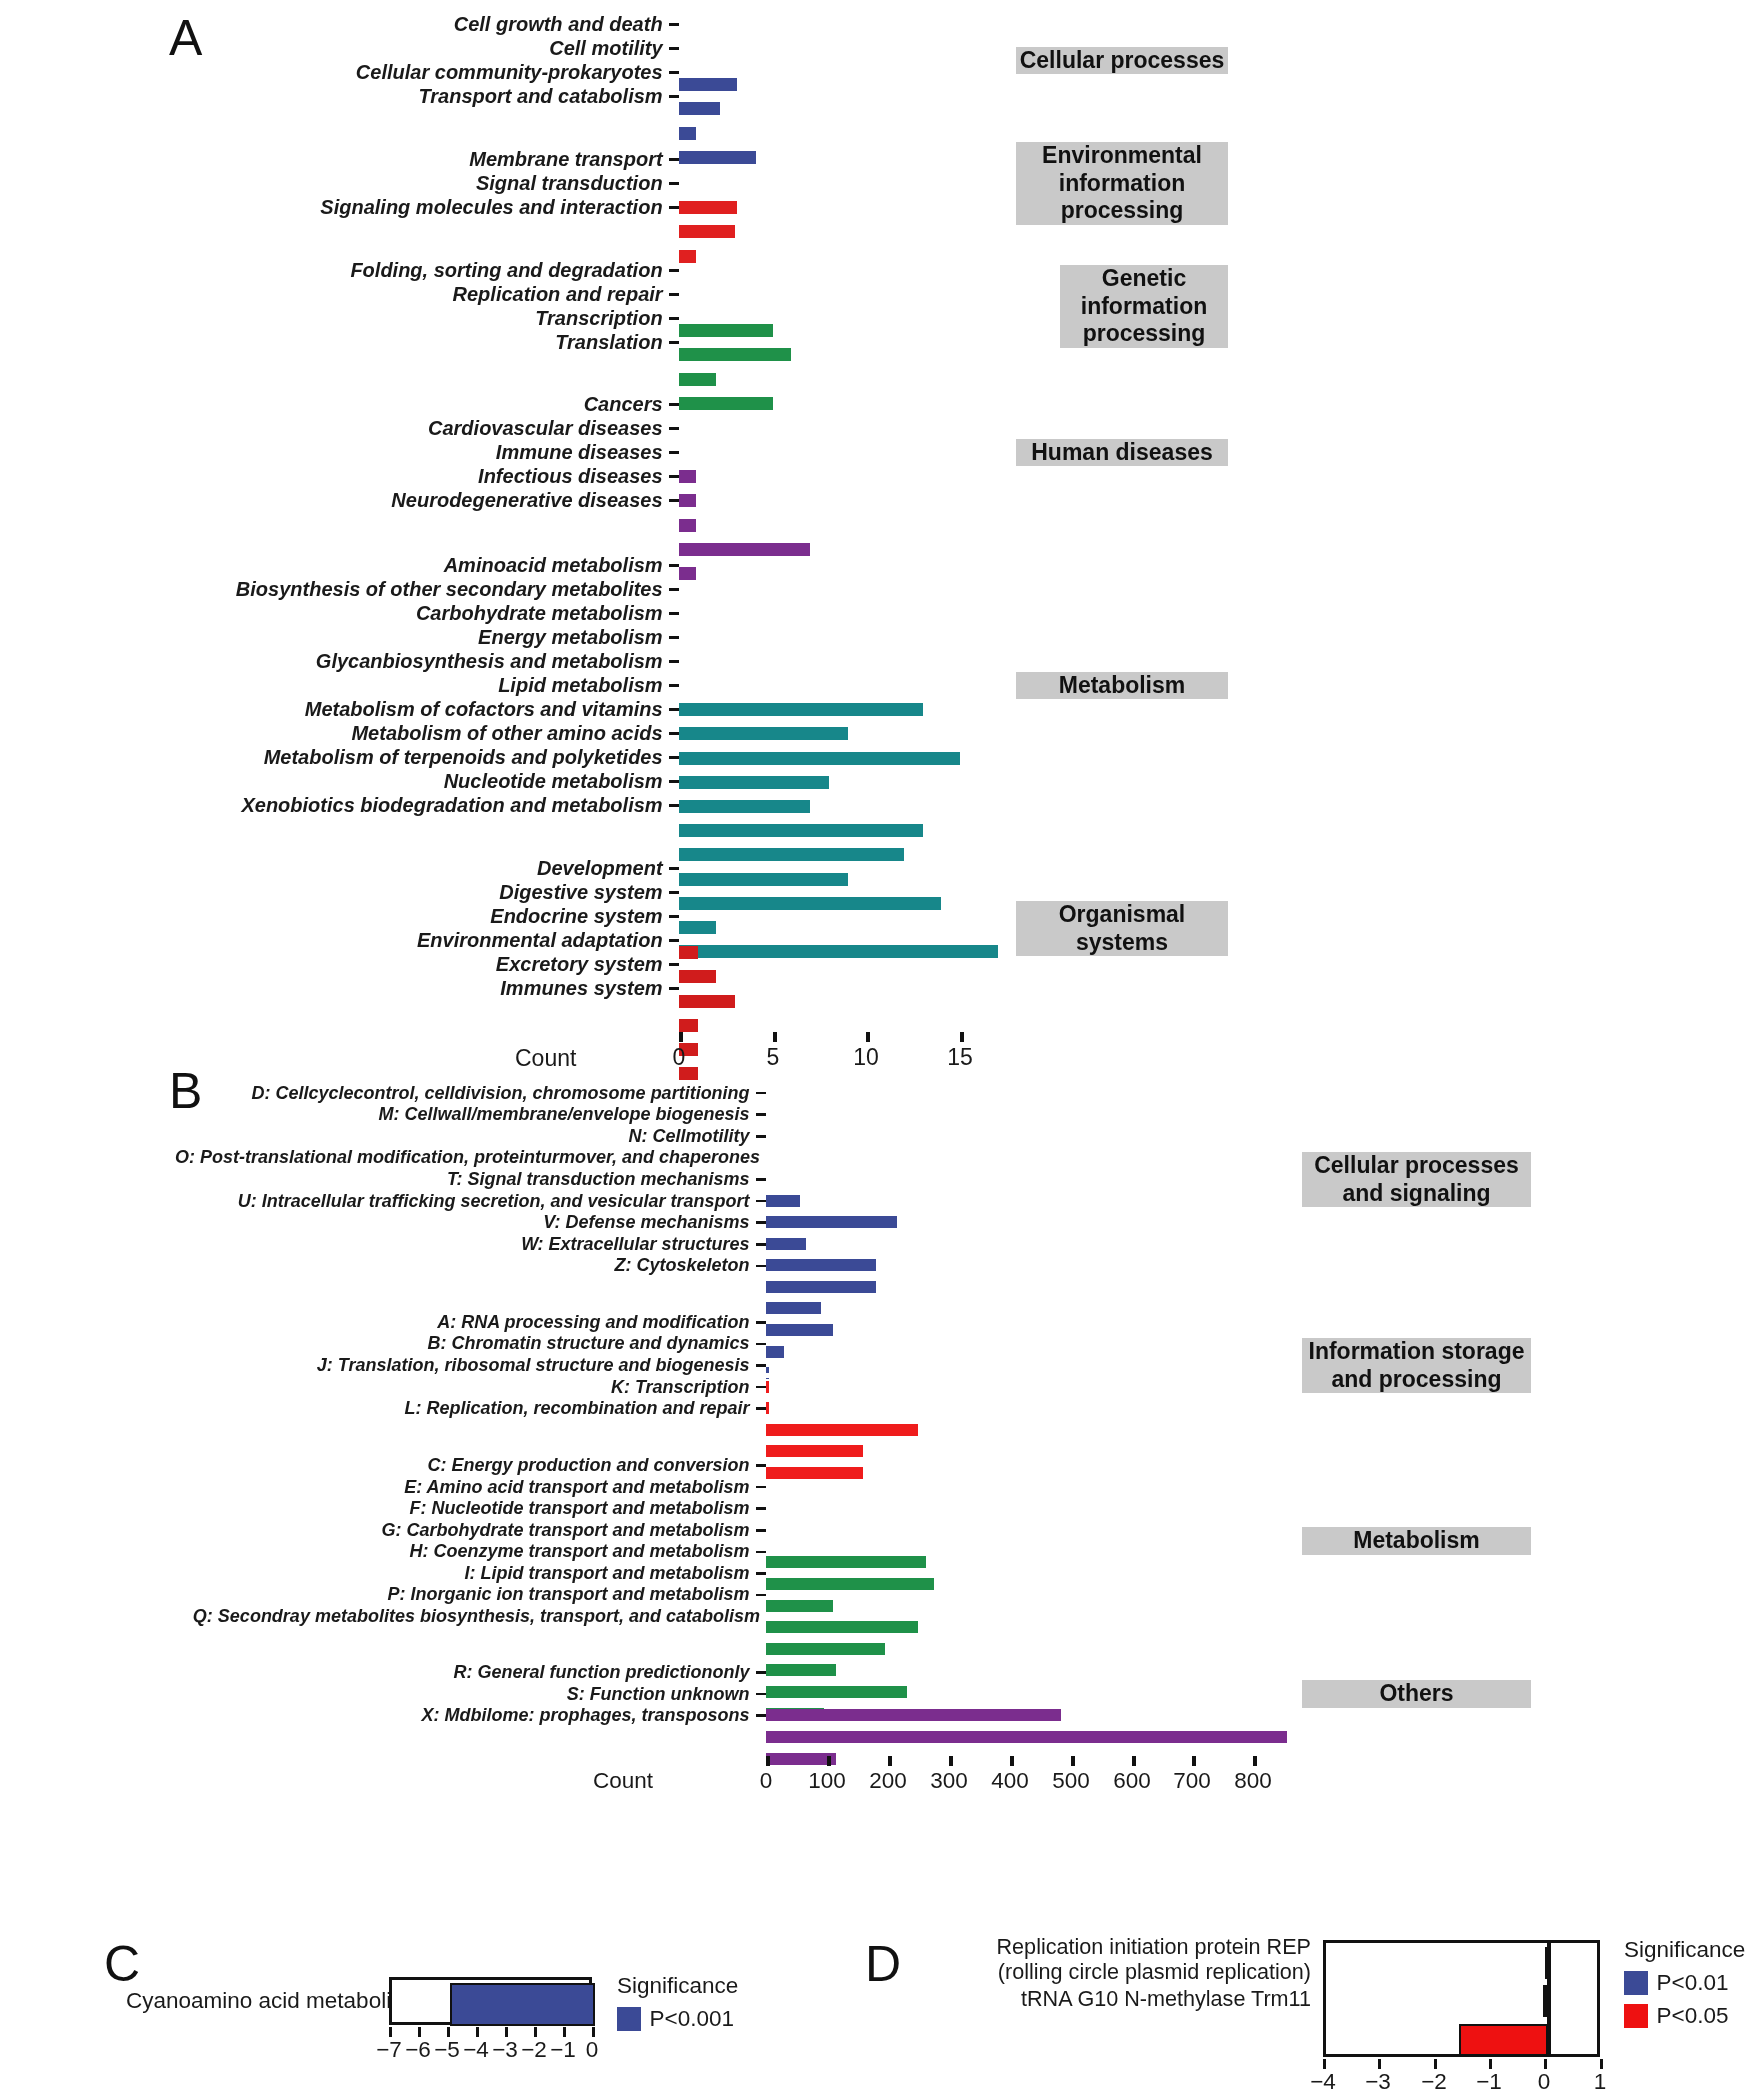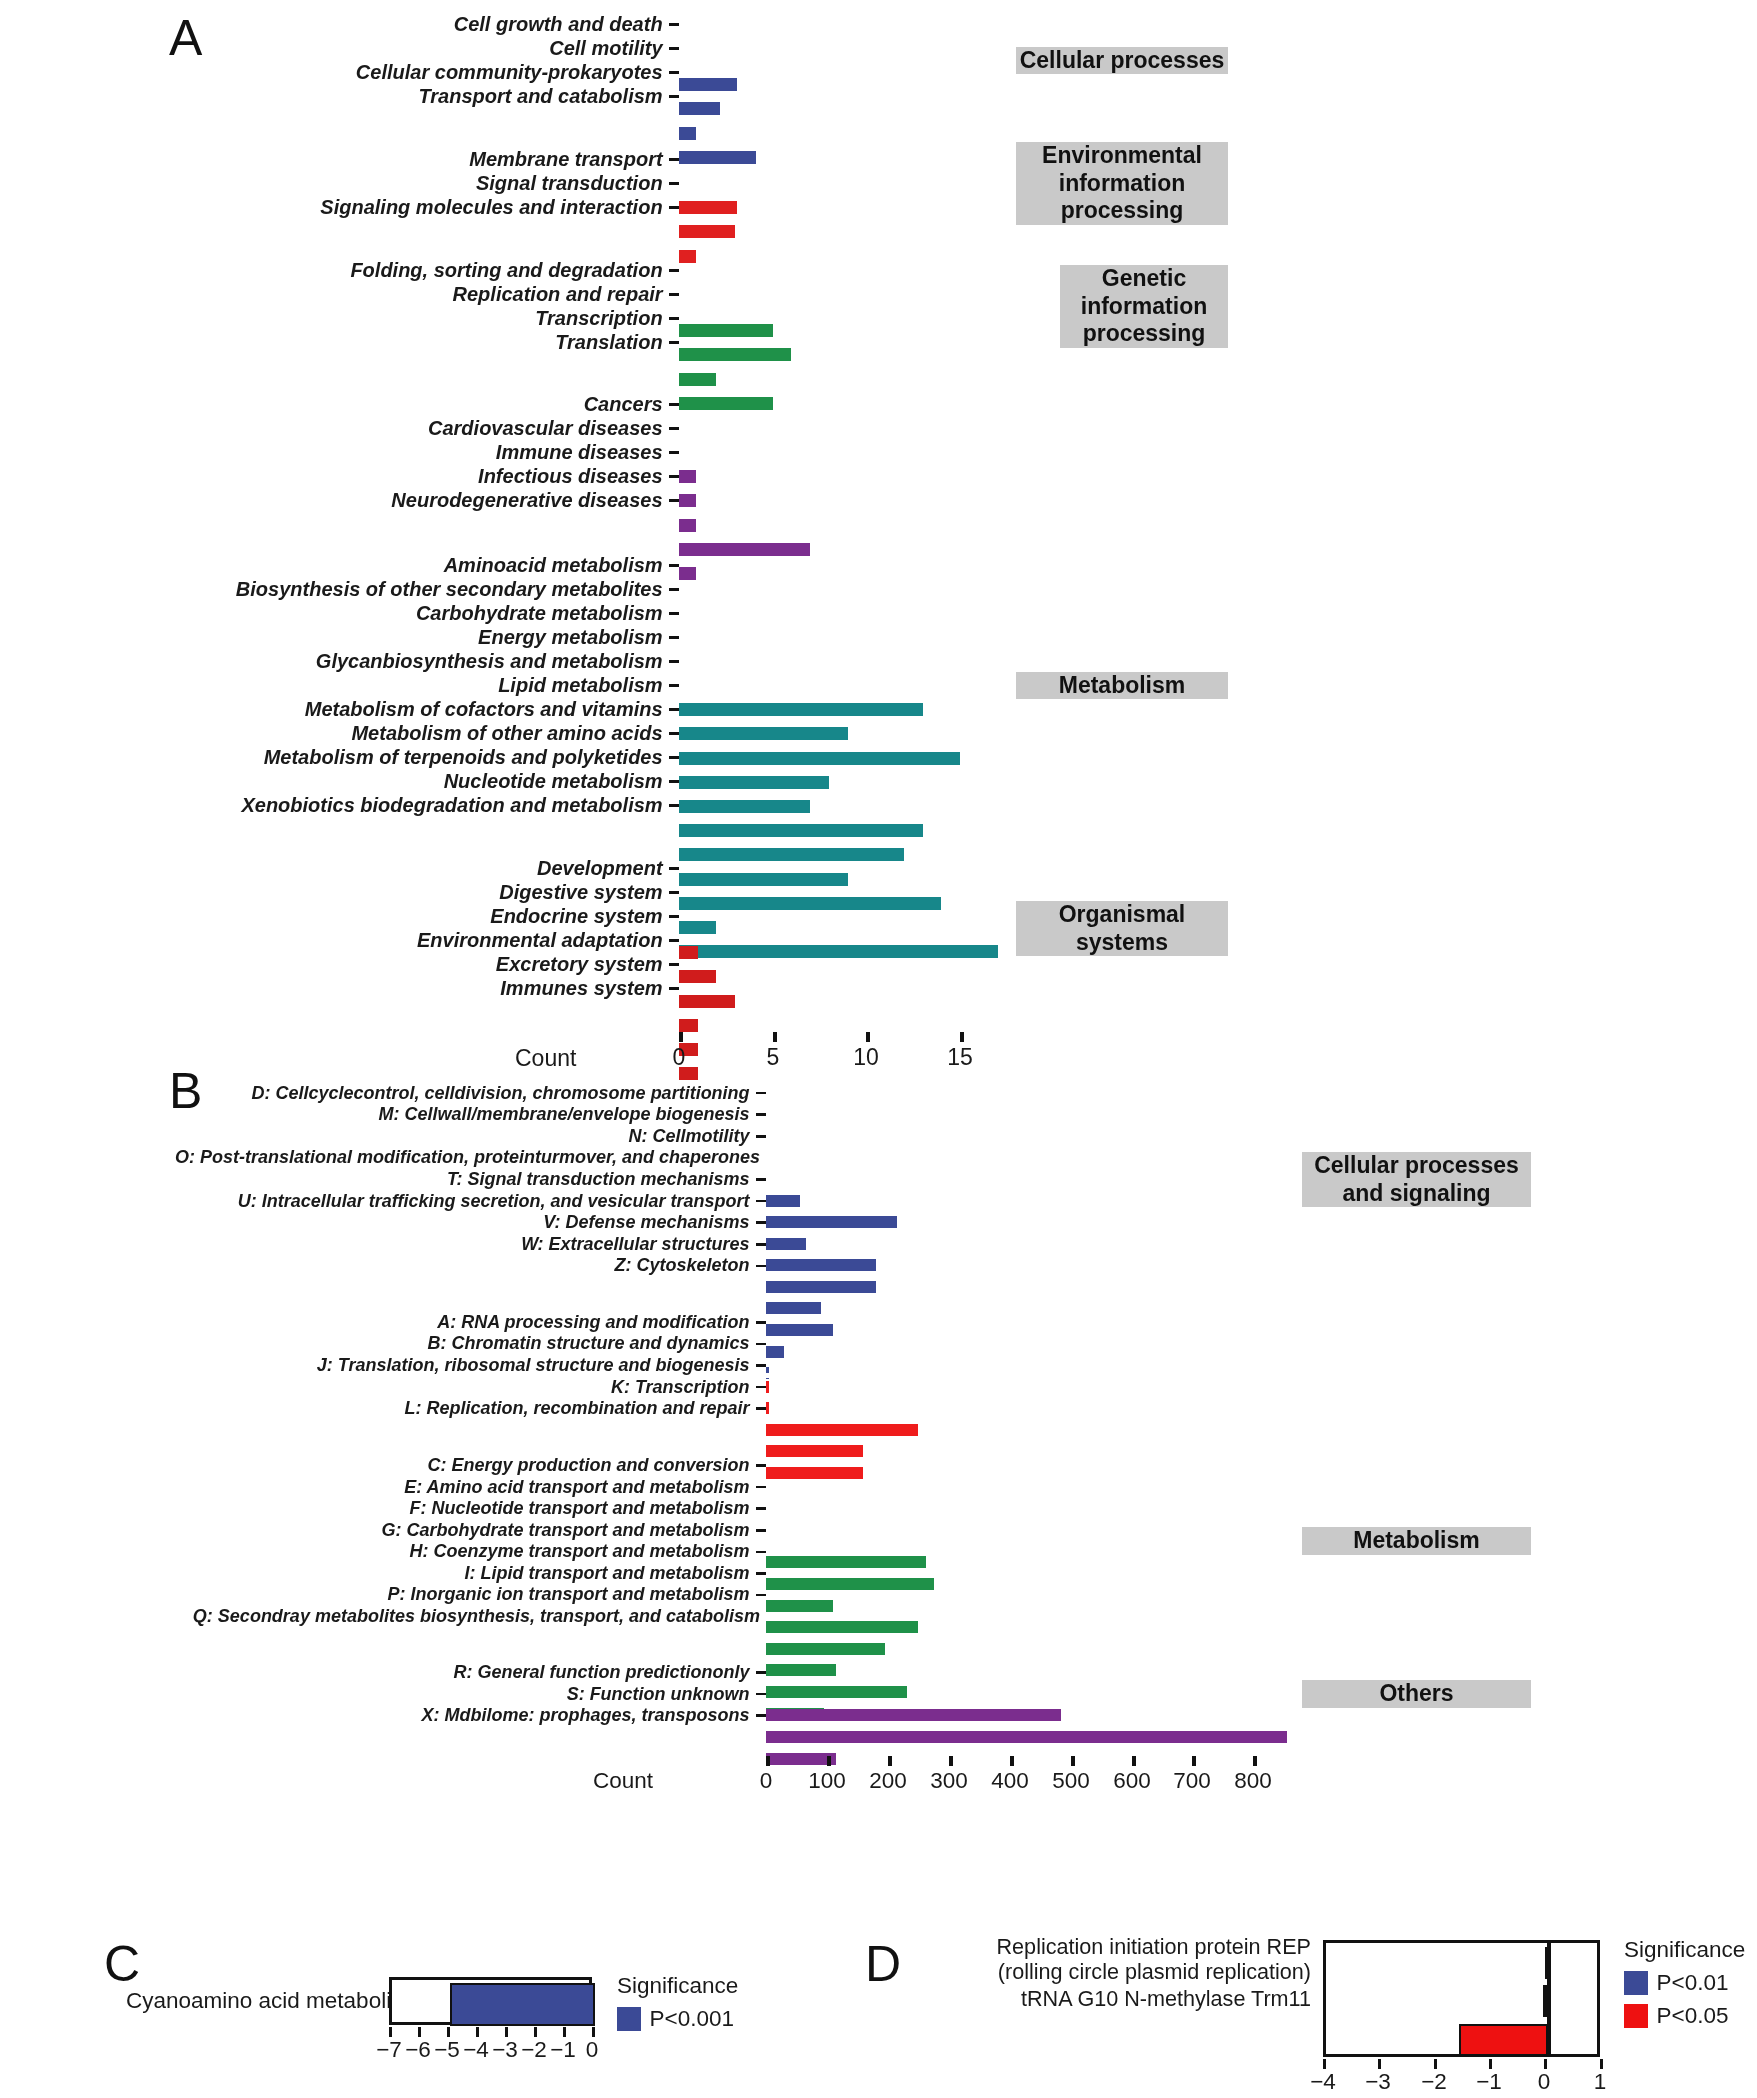--- a/index.html
+++ b/index.html
@@ -218,20 +218,23 @@
         </div>
         <div class="barrow" style="top: 61px; height: 24px; width: 337px;">
           <div class="bar" style="width: 17px; height: 13px; background: rgb(123, 45, 142);"></div>
         </div>
         <div class="barrow" style="top: 85px; height: 24px; width: 337px;">
           <div class="bar" style="width: 131px; height: 13px; background: rgb(123, 45, 142);"></div>
         </div>
         <div class="barrow" style="top: 109px; height: 24px; width: 337px;">
           <div class="bar" style="width: 17px; height: 13px; background: rgb(123, 45, 142);"></div>
         </div>
+      </div>
+      <div class="stripcol" style="width: 212px;">
+        <div class="striplabel" style="font-size: 23px;">Human diseases</div>
       </div>
     </div>
     <div class="grp" style="position: absolute; left: 0px; top: 540px; width: 1020px; height: 291px;">
       <div class="labelcol" style="width: 471px; padding-top: 12px; padding-bottom: 12px;">
         <div class="rowlabel" style="height: 24px; font-size: 20px;">
           <span>Aminoacid metabolism</span>
           <span class="tickdash"></span>
         </div>
         <div class="rowlabel" style="height: 24px; font-size: 20px;">
           <span>Biosynthesis of other secondary metabolites</span>
@@ -546,20 +549,23 @@
         <div class="barrow" style="top: 54px; height: 21.6px; width: 536px;">
           <div class="bar" style="width: 152px; height: 12px; background: rgb(239, 28, 28);"></div>
         </div>
         <div class="barrow" style="top: 75px; height: 21.6px; width: 536px;">
           <div class="bar" style="width: 97px; height: 12px; background: rgb(239, 28, 28);"></div>
         </div>
         <div class="barrow" style="top: 97px; height: 21.6px; width: 536px;">
           <div class="bar" style="width: 97px; height: 12px; background: rgb(239, 28, 28);"></div>
         </div>
       </div>
+      <div class="stripcol" style="width: 229px;">
+        <div class="striplabel" style="font-size: 23px;">Information storage<br>and processing</div>
+      </div>
     </div>
     <div class="grp" style="position: absolute; left: 0px; top: 372px; width: 1323px; height: 194px;">
       <div class="labelcol" style="width: 558px; padding-top: 10.4px; padding-bottom: 10.4px;">
         <div class="rowlabel" style="height: 21.6px; font-size: 18px;">
           <span>C: Energy production and conversion</span>
           <span class="tickdash"></span>
         </div>
         <div class="rowlabel" style="height: 21.6px; font-size: 18px;">
           <span>E: Amino acid transport and metabolism</span>
           <span class="tickdash"></span>

